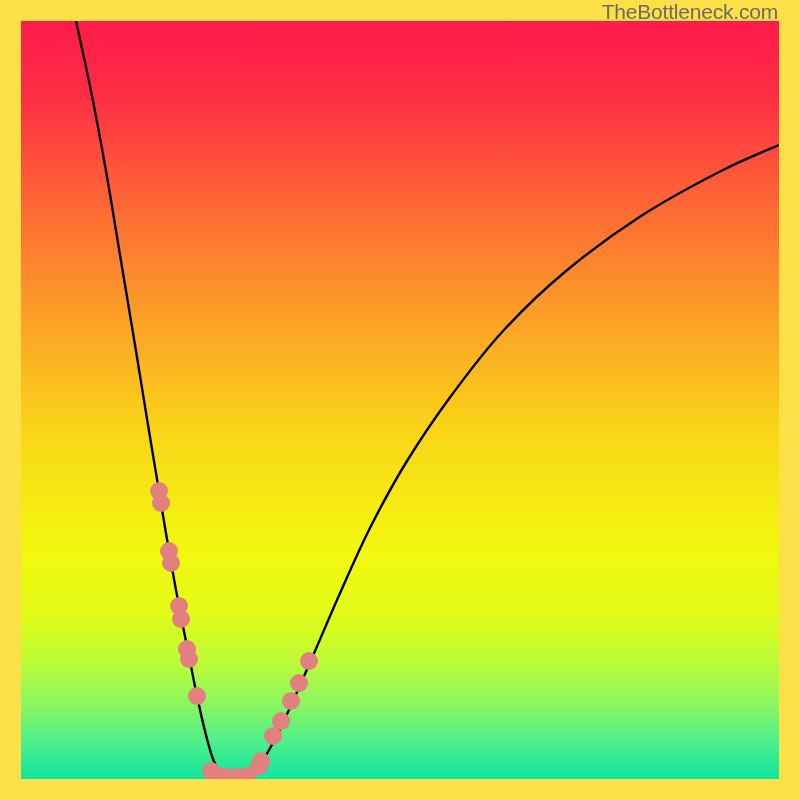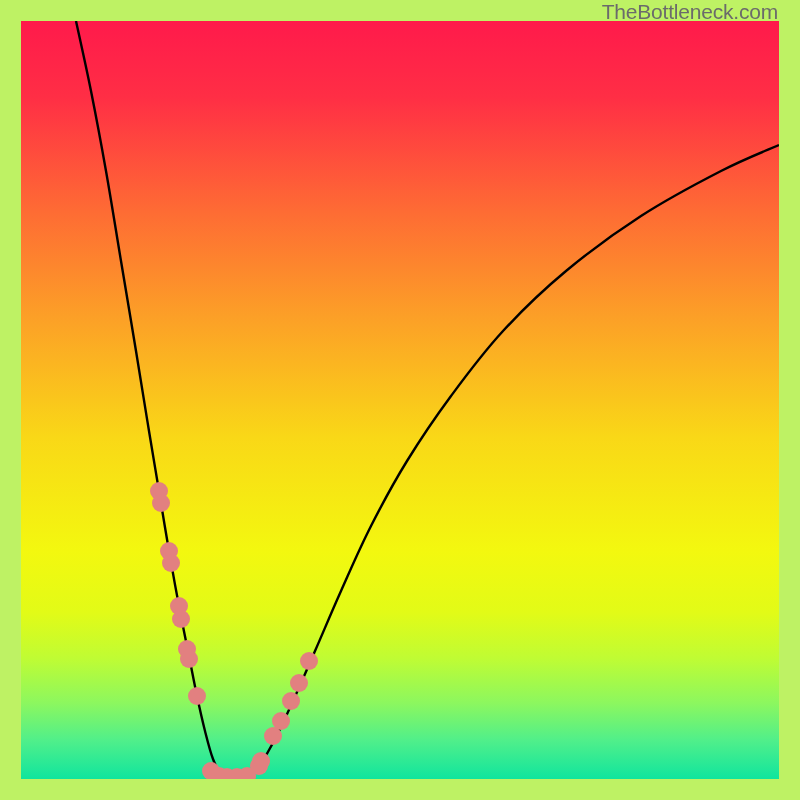--- a/index.html
+++ b/index.html
@@ -9,21 +9,21 @@
     height: 800px;
     overflow: hidden;
     background: #000;
     font-family: Arial, Helvetica, sans-serif;
   }
   .frame {
     position: absolute;
     top: 0; left: 0;
     width: 800px;
     height: 800px;
-    background: #bef264;
+    background: #fde047;
   }
   .plot {
     position: absolute;
     top: 21px;
     left: 21px;
     width: 758px;
     height: 758px;
     overflow: hidden;
   }
   .watermark {

